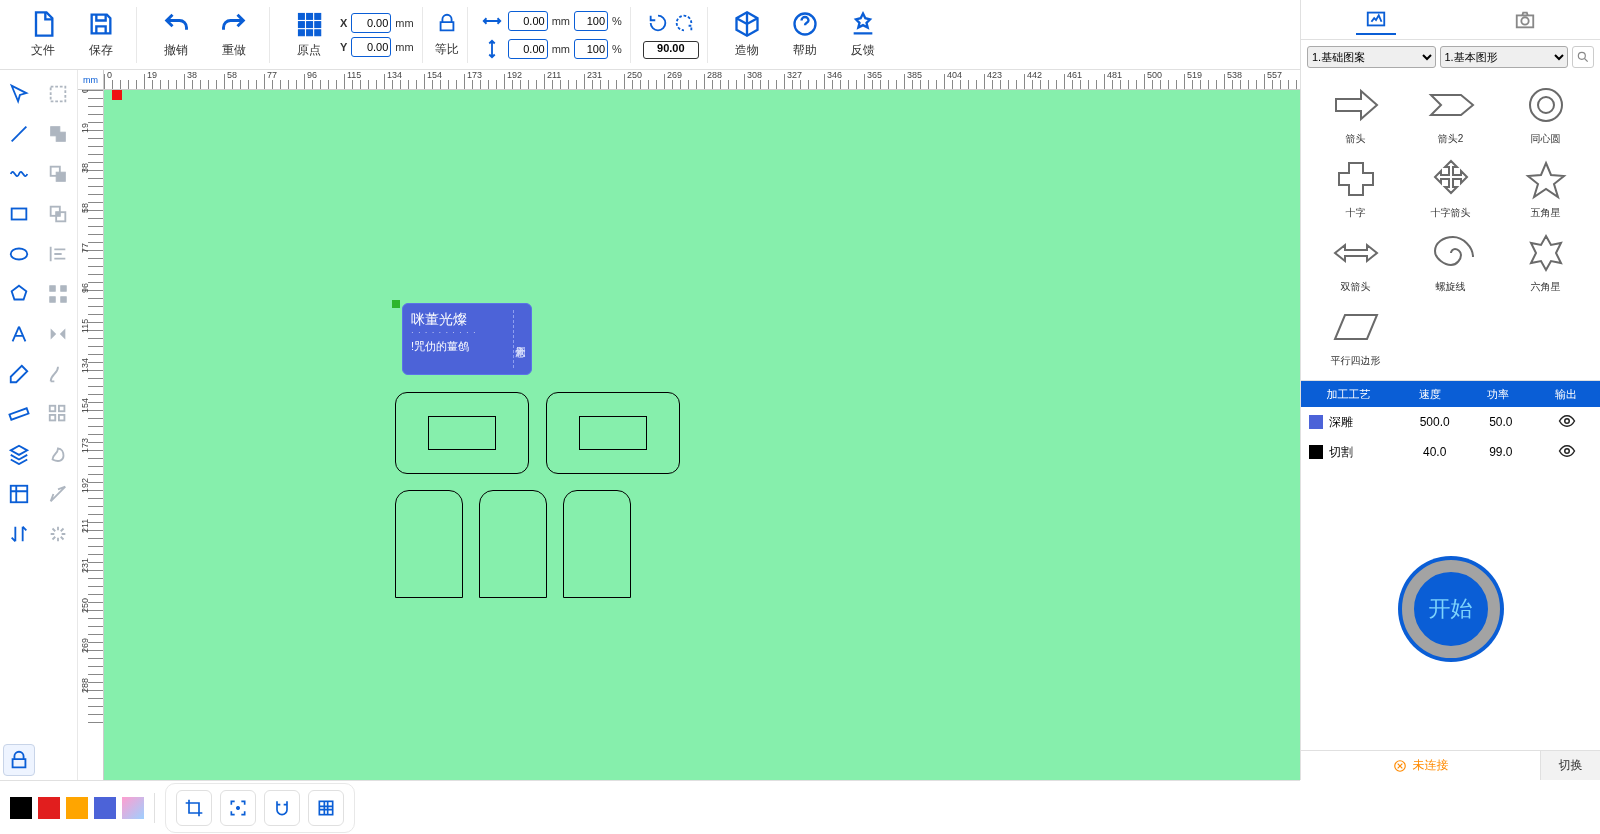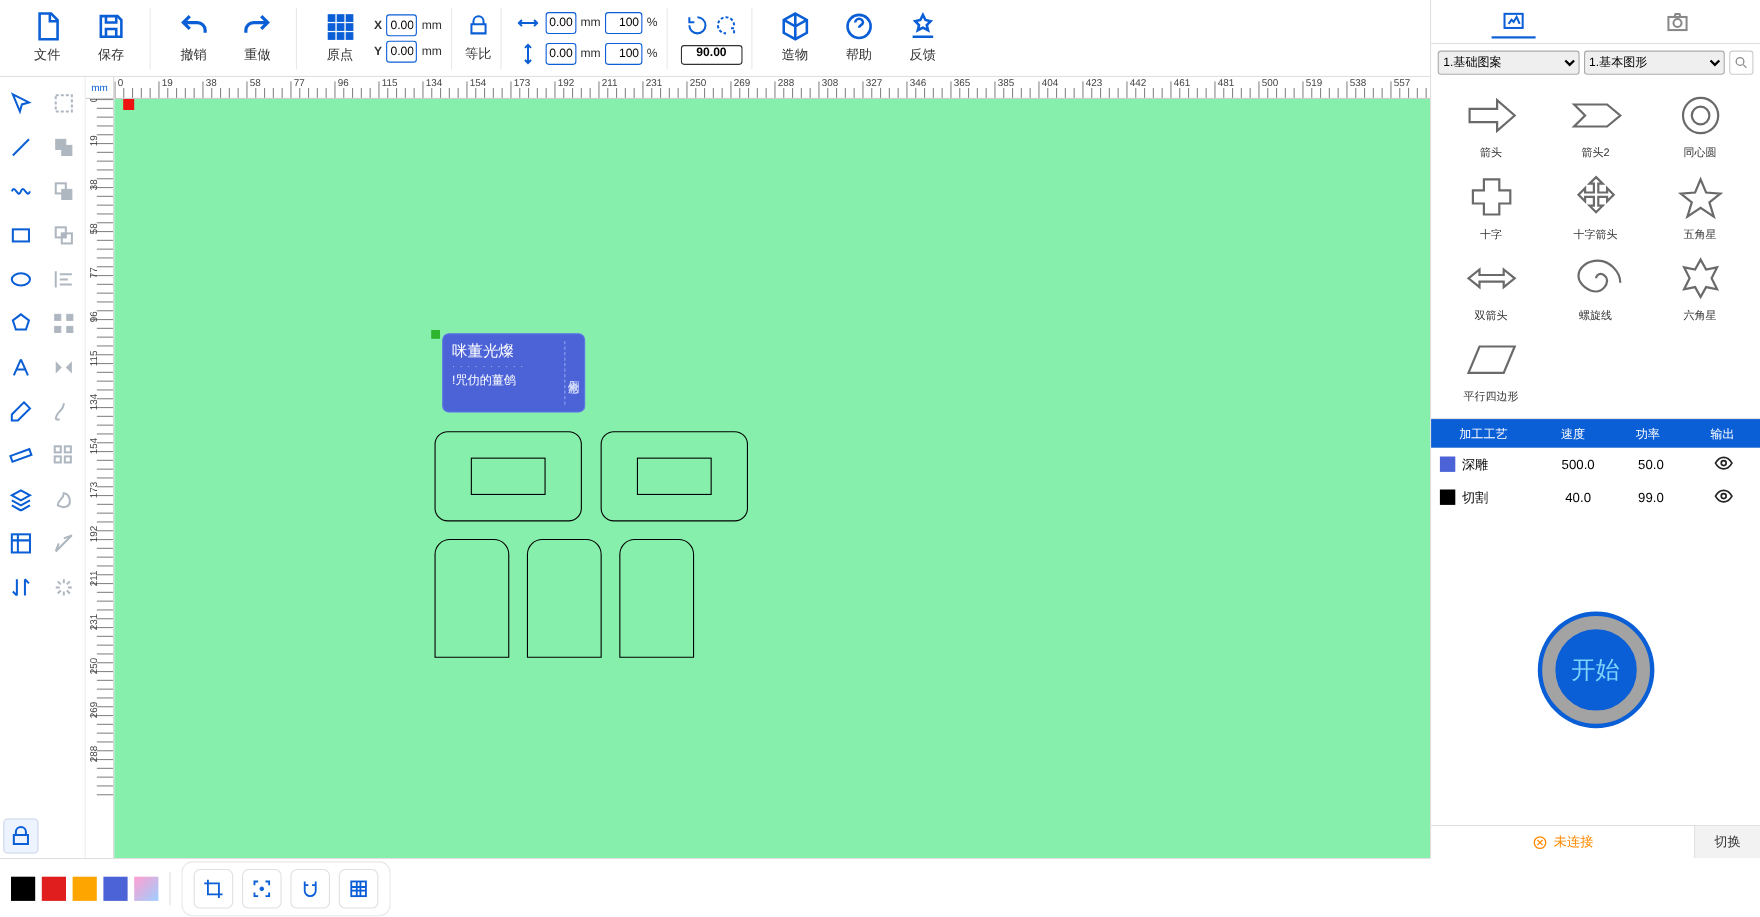--- a/index.html
+++ b/index.html
@@ -8,21 +8,21 @@
 
 .topbar { height: 70px; border-bottom: 1px solid #e0e0e0; display: flex; align-items: center; padding: 0 8px; gap: 4px; }
 .topbar .group { display: flex; align-items: center; gap: 4px; padding: 0 8px; border-right: 1px solid #e8e8e8; height: 56px; }
 .topbar .group:last-child { border-right: none; }
 .tb-btn { display: flex; flex-direction: column; align-items: center; justify-content: center; width: 54px; height: 56px; cursor: pointer; color: #0a5ed6; }
 .tb-btn svg { width: 28px; height: 28px; fill: #0a5ed6; stroke: #0a5ed6; }
 .tb-btn .lbl { font-size: 12px; color: #333; margin-top: 4px; }
 .coord-col { display: flex; flex-direction: column; gap: 4px; font-size: 11px; color: #333; }
 .coord-row { display: flex; align-items: center; gap: 4px; }
 .coord-row .k { font-weight: bold; }
-.coord-row input { width: 28px; height: 20px; border: 1px solid #0a5ed6; border-radius: 3px; font-size: 11px; text-align: right; padding-right: 2px; }
+.coord-row input { width: 40px; height: 20px; border: 1px solid #0a5ed6; border-radius: 3px; font-size: 11px; text-align: right; padding-right: 2px; }
 .coord-row .unit { font-size: 11px; color: #333; }
 .small-ic { width: 24px; height: 24px; display:flex; align-items:center; justify-content:center; color:#0a5ed6; }
 .small-ic svg { width: 22px; height: 22px; stroke:#0a5ed6; fill:none; }
 .single-col { display:flex; flex-direction:column; align-items:center; gap:6px; }
 .angle-box { border:1px solid #333; border-radius:3px; width:56px; height:18px; text-align:center; font-size:11px; font-weight:bold; }
 
 
 .left-tools { position:absolute; top:70px; left:0; width:78px; bottom:54px; background:#fff; border-right:1px solid #e8e8e8; display:flex; flex-direction:column; padding-top:4px; overflow:hidden;}
 .left-tools .row { display:flex; height:40px; align-items:center; justify-content:space-around; }
 .lt { width:32px; height:32px; display:flex; align-items:center; justify-content:center; cursor:pointer; border-radius:4px;}

